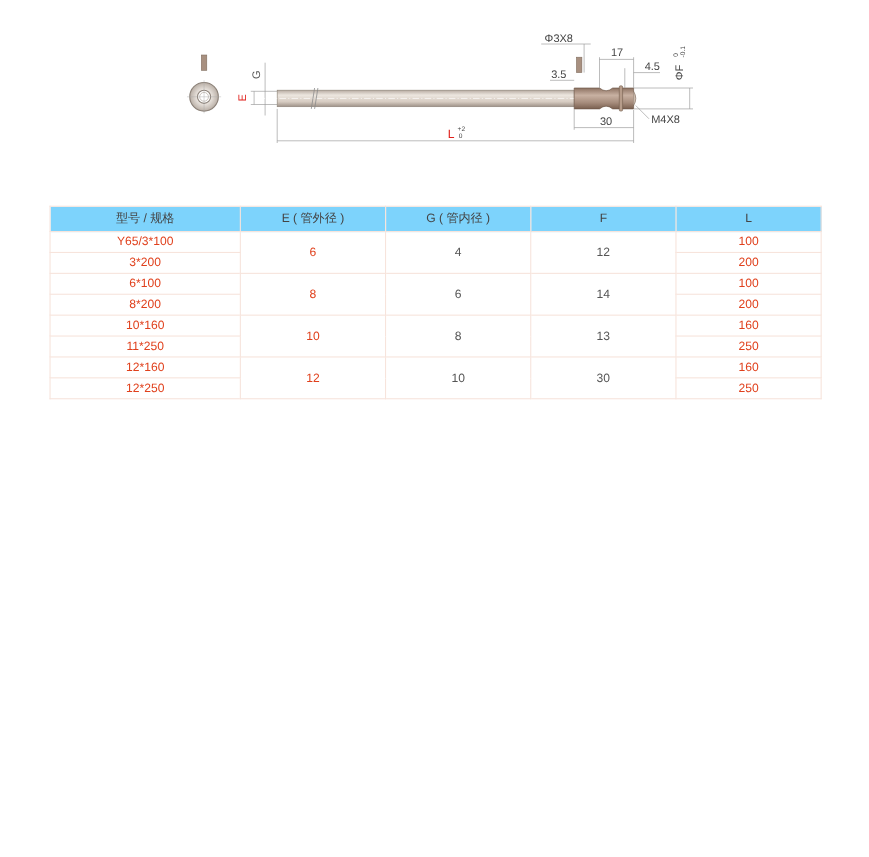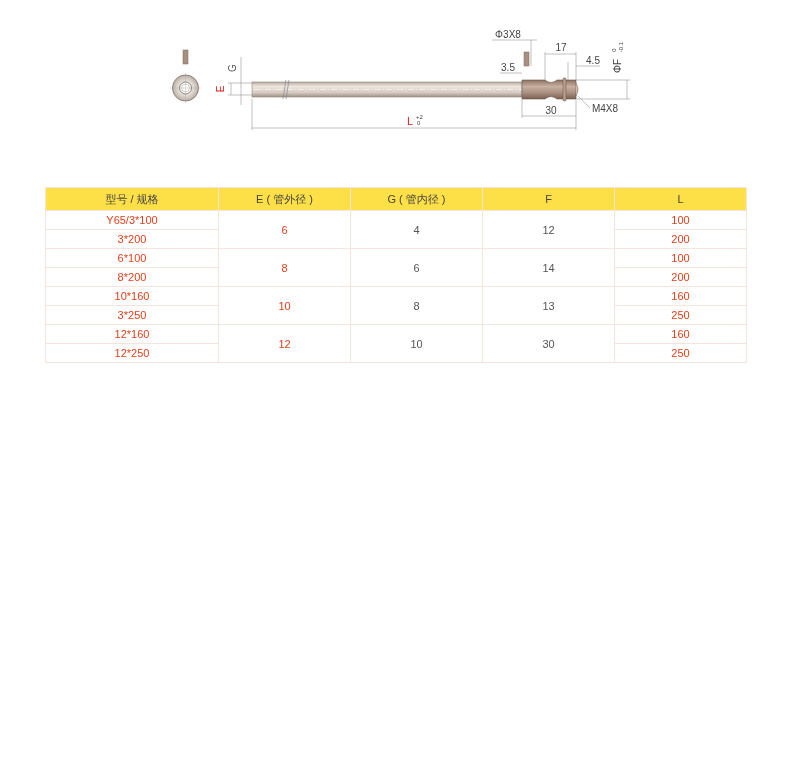--- a/index.html
+++ b/index.html
@@ -1,21 +1,21 @@
 <!DOCTYPE html>
 <html><head>
 <meta charset="utf-8">
 <style>
   html, body { margin:0; padding:0; background:#ffffff; }
   body { width:790px; height:779px; position:relative; overflow:hidden; font-family:"Liberation Sans", sans-serif; }
   .drawing { position:absolute; left:0; top:0; width:790px; height:140px; }
   .drawing text { font-family:"Liberation Sans", sans-serif; }
   table.spec { position:absolute; left:45px; top:187px; width:701px; border-collapse:collapse; table-layout:fixed; font-size:11px; }
   table.spec th, table.spec td { border:1px solid #f7e4dc; text-align:center; padding:0; height:18px; line-height:18px; }
-  table.spec th { background:#fde047; color:#444; font-weight:normal; height:22px; line-height:22px;margin-top:40px; }
+  table.spec th { background:#7dd3fc; color:#444; font-weight:normal; height:22px; line-height:22px;margin-top:40px; }
   table.spec td { color:#555; }
   table.spec td.red { color:#e0401c; }
   col.c1 { width:173px; } col.c2 { width:132px; } col.c3 { width:132px; } col.c4 { width:132px; } col.c5 { width:132px; }
 </style>
 </head>
 <body>
 
 <svg class="drawing" viewBox="0 0 790 140" xmlns="http://www.w3.org/2000/svg">
   <defs>
     <linearGradient id="tubeGrad" x1="0" y1="0" x2="0" y2="1">
@@ -145,21 +145,21 @@
       <td class="red">200</td>
     </tr>
     <tr>
       <td class="red">10*160</td>
       <td class="red" rowspan="2">10</td>
       <td rowspan="2">8</td>
       <td rowspan="2">13</td>
       <td class="red">160</td>
     </tr>
     <tr>
-      <td class="red">3*250</td>
+      <td class="red">11*250</td>
       <td class="red">250</td>
     </tr>
     <tr>
       <td class="red">12*160</td>
       <td class="red" rowspan="2">12</td>
       <td rowspan="2">10</td>
       <td rowspan="2">30</td>
       <td class="red">160</td>
     </tr>
     <tr>

